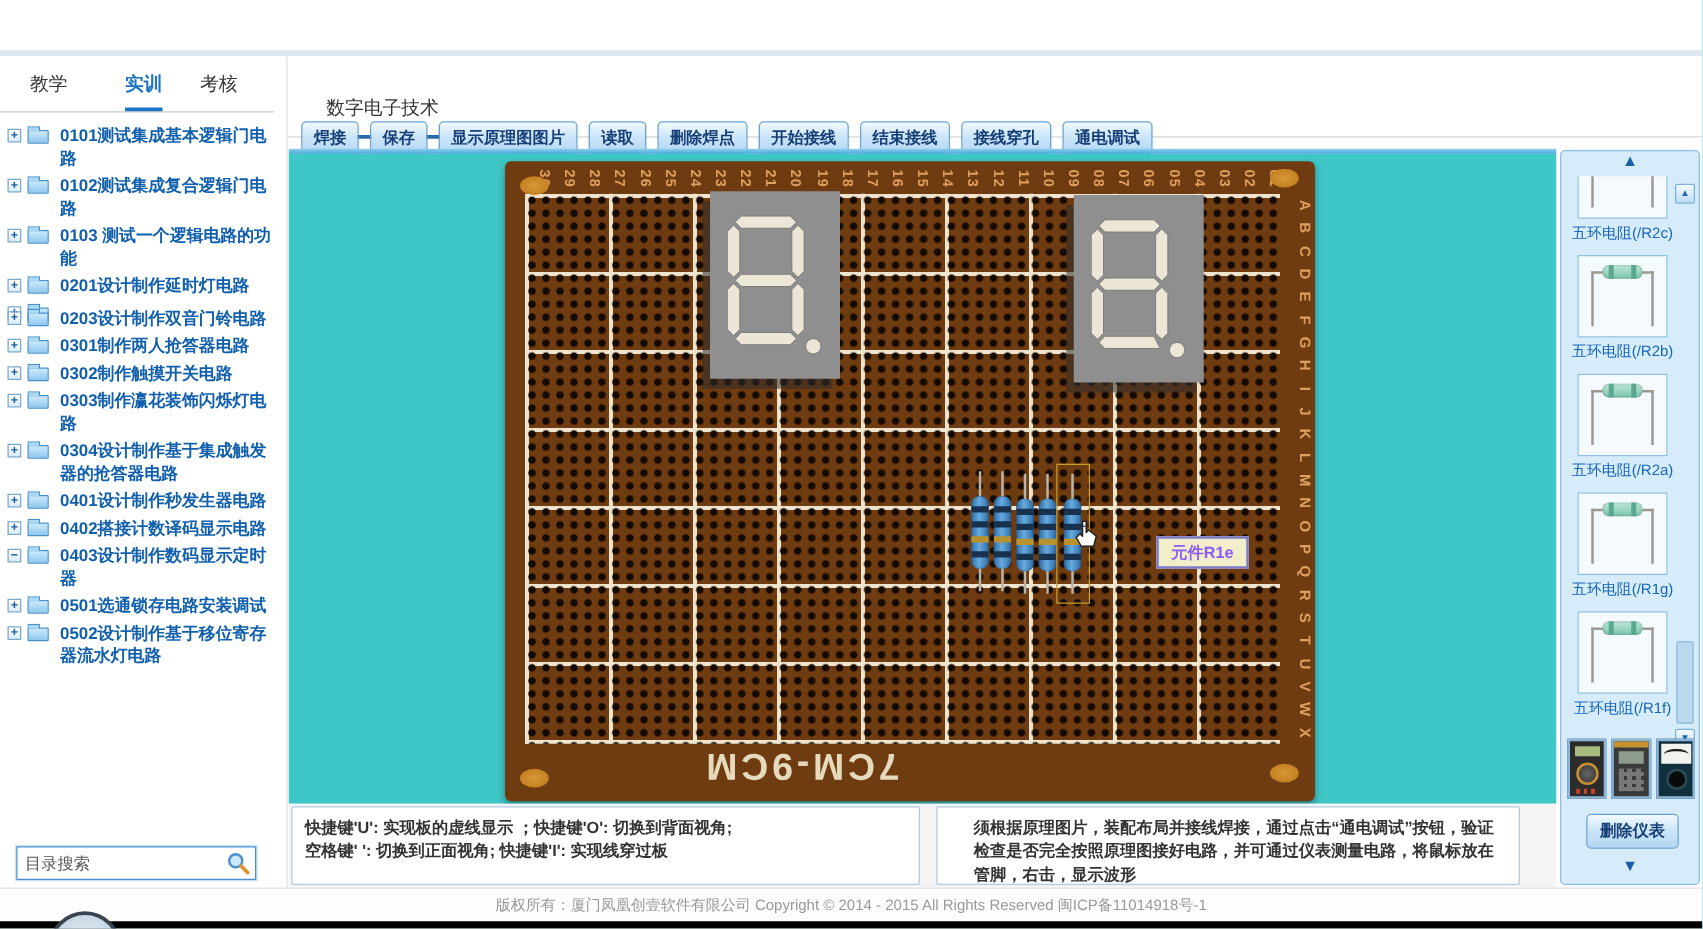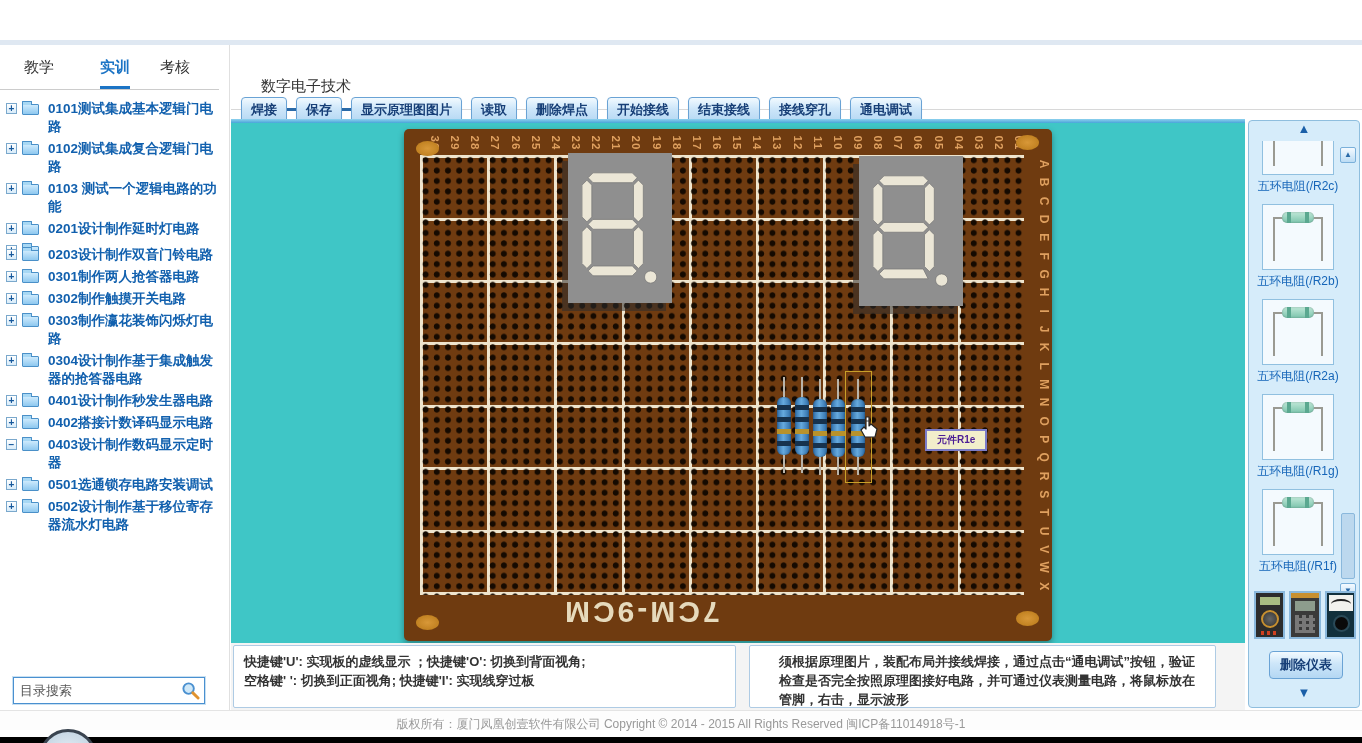--- a/index.html
+++ b/index.html
@@ -92,22 +92,22 @@
 
   .resistor { position:absolute; width:16px; height:96px; }
   .resistor .wire { position:absolute; left:7px; top:0; width:2px; height:96px; background:#b9b4aa; }
   .resistor .rbody-v { position:absolute; left:1px; top:20px; width:14px; height:58px; border-radius:6px;
     background:linear-gradient(90deg,#2f6da8,#66aade 45%,#2f6da8);
     box-shadow:inset 0 0 2px rgba(0,0,0,.4); overflow:hidden; }
   .resistor .band { position:absolute; left:0; width:14px; height:5px; background:#16324e; }
   .resistor .band.gold { background:#b8922c; }
   .sel-box { position:absolute; border:1.5px solid #c8a028; }
   .cursor-hand { position:absolute; width:26px; height:26px; }
-  .tooltip { position:absolute; background:#f2eecb; border:2px solid #7c7cc8; font-size:10px;
-    font-weight:bold; color:#4c1d95; padding:2px 10px; white-space:nowrap; }
+  .tooltip { position:absolute; background:#f2eecb; border:2px solid #7c7cc8; font-size:13px;
+    font-weight:bold; color:#8b5cf6; padding:2px 10px; white-space:nowrap; }
 
   
   .hints-bg { position:absolute; left:0; top:598px; width:1014px; height:67px; background:#f4f4f4; }
   .hint-box { position:absolute; top:600px; height:63px; background:#fff; border:1px solid #aecbe4;
     border-radius:2px; font-size:13px; font-weight:bold; color:#333; padding:6px 10px; line-height:19px; }
   .hint-left { left:2px; width:503px; }
   .hint-right { left:518px; width:467px;padding-left:29px; }
 
   
   .cpanel { position:absolute; right:2px; top:120px; width:112px; height:588px; background:#d6ecfa;

